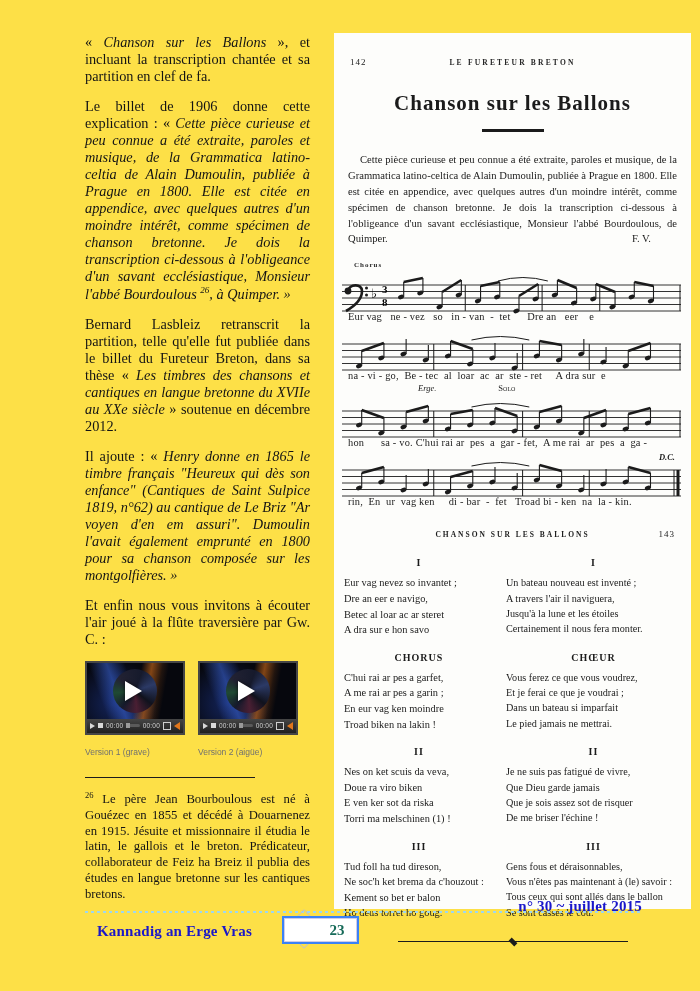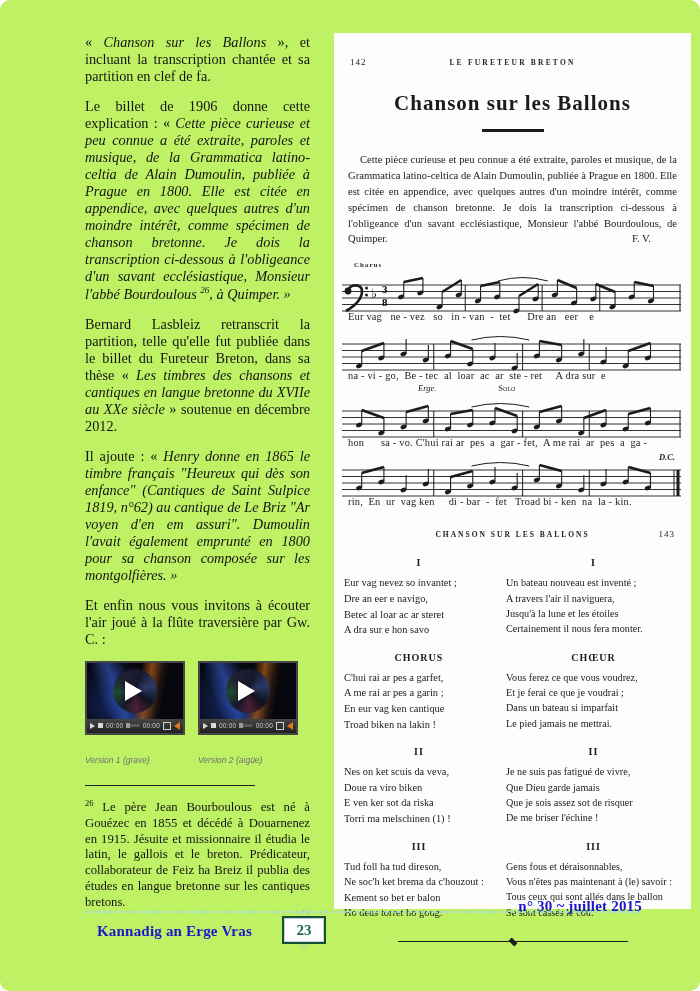--- a/index.html
+++ b/index.html
@@ -1,17 +1,17 @@
 <!DOCTYPE html>
 <html><head>
 <meta charset="utf-8">
 <style>
   html,body{margin:0;padding:0;background:#ffffff;}
-  #page{position:relative;width:700px;height:991px;background:#bef264;overflow:hidden;
-        font-family:"Liberation Serif","DejaVu Serif",serif;color:#141414;border-radius:10px;}
+  #page{position:relative;width:700px;height:991px;background:#fde047;overflow:hidden;
+        font-family:"Liberation Serif","DejaVu Serif",serif;color:#141414;}
 
   
   #article{position:absolute;left:85px;top:34px;width:225px;}
   .para{margin:0 0 13px 0;font-size:14.3px;line-height:1.19;text-align:justify;}
   .para .it{font-style:italic;}
   .para sup{font-size:9px;font-style:italic;}
 
   
   #videos{display:flex;gap:13px;margin-top:9px;}
   .vp{width:100px;}
@@ -31,21 +31,21 @@
       filter:drop-shadow(0 0 2px rgba(0,0,0,.8));}
   .vp-bar{display:flex;align-items:center;gap:3px;height:14px;padding:0 3px;
       background:linear-gradient(#454545,#202020);font-family:"Liberation Sans",sans-serif;}
   .vp-bar .tri{width:0;height:0;border-left:5px solid #d8d8d8;border-top:3px solid transparent;border-bottom:3px solid transparent;}
   .vp-bar .sq{width:5px;height:5px;background:#d8d8d8;}
   .vp-time{font-size:6.5px;color:#cfcfcf;letter-spacing:.2px;}
   .vp-track{flex:1;height:3px;background:#5a5a5a;border-radius:2px;position:relative;}
   .vp-track::before{content:"";position:absolute;left:0;top:-1px;width:4px;height:5px;background:#9a9a9a;}
   .vp-fs{width:6px;height:6px;border:1px solid #cfcfcf;}
   .vp-vol{width:0;height:0;border-right:6px solid #e0761c;border-top:4px solid transparent;border-bottom:4px solid transparent;}
-  .vp-caption{margin-top:20px;font-family:"Liberation Sans",sans-serif;font-size:8.5px;color:#707070;font-style:italic;}
+  .vp-caption{margin-top:12px;font-family:"Liberation Sans",sans-serif;font-size:8.5px;color:#707070;}
 
   
   #fn-rule{width:170px;border-top:1.6px solid #1c1c1c;margin:20px 0 12px 0;}
   #footnote{font-size:12.7px;line-height:1.24;text-align:justify;}
   #footnote sup{font-size:8.5px;}
 
   
   #scan{position:absolute;left:334px;top:33px;width:357px;height:876px;background:#fdfdfb;color:#1b1b1b;}
   .scan-head{display:flex;align-items:baseline;padding:24px 16px 0 16px;gap:28px;}
   .scan-pageno{font-size:9px;letter-spacing:1px;}
@@ -80,22 +80,22 @@
 
   
   #footer-line{position:absolute;left:85px;top:911px;width:556px;height:2px;
       background:repeating-linear-gradient(90deg,#9ed7ee 0 3px,transparent 3px 6px);}
   .footer-text{position:absolute;font-weight:bold;font-size:15px;color:#1a17c9;letter-spacing:.2px;text-align:center;}
   #footer-left{left:97px;top:923px;}
   #footer-right{left:430px;top:898px;width:212px;text-align:right;}
   #badge{position:absolute;left:282px;top:913px;width:42px;height:32px;}
   #badge .diamond{position:absolute;left:8px;top:2px;width:26px;height:26px;border:1px solid #c2c2c2;
       transform:rotate(45deg);background:transparent;}
-  #badge .box{position:absolute;left:0;top:3px;width:40px;height:24px;border:2px solid #14532d;background:#ffffff;
-      box-shadow:inset 0 0 0 1px #cfcce8;display:flex;align-items:center;justify-content:center;}
+  #badge .box{position:absolute;left:0;top:3px;width:40px;height:24px;border:2px solid #3b82f6;background:#ffffff;
+      box-shadow:inset 0 0 0 1px #cfcce8;display:flex;align-items:center;justify-content:center;padding-left:33px;}
   #badge .num{font-weight:bold;font-size:15px;color:#166a58;}
 </style>
 </head>
 <body>
 
 <div id="page">
 
   <div id="article">
     <div class="paras">
         <p class="para"><span>« </span><span class="it">Chanson sur les Ballons</span><span> », et incluant la transcription chantée et sa partition en clef de fa.</span></p>
@@ -389,21 +389,21 @@
             <div class="vline">A travers l'air il naviguera,</div>
             <div class="vline">Jusqu'à la lune et les étoiles</div>
             <div class="vline">Certainement il nous fera monter.</div>
           </div>
         </div>
         <div class="stanza">
           <div class="vcol-l">
             <div class="vhead">CHORUS</div>
             <div class="vline">C'hui rai ar pes a garfet,</div>
             <div class="vline">A me rai ar pes a garin ;</div>
-            <div class="vline">En eur vag ken cantique</div>
+            <div class="vline">En eur vag ken moindre</div>
             <div class="vline">Troad biken na lakin !</div>
           </div>
           <div class="vcol-r">
             <div class="vhead">CHŒUR</div>
             <div class="vline">Vous ferez ce que vous voudrez,</div>
             <div class="vline">Et je ferai ce que je voudrai ;</div>
             <div class="vline">Dans un bateau si imparfait</div>
             <div class="vline">Le pied jamais ne mettrai.</div>
           </div>
         </div>

